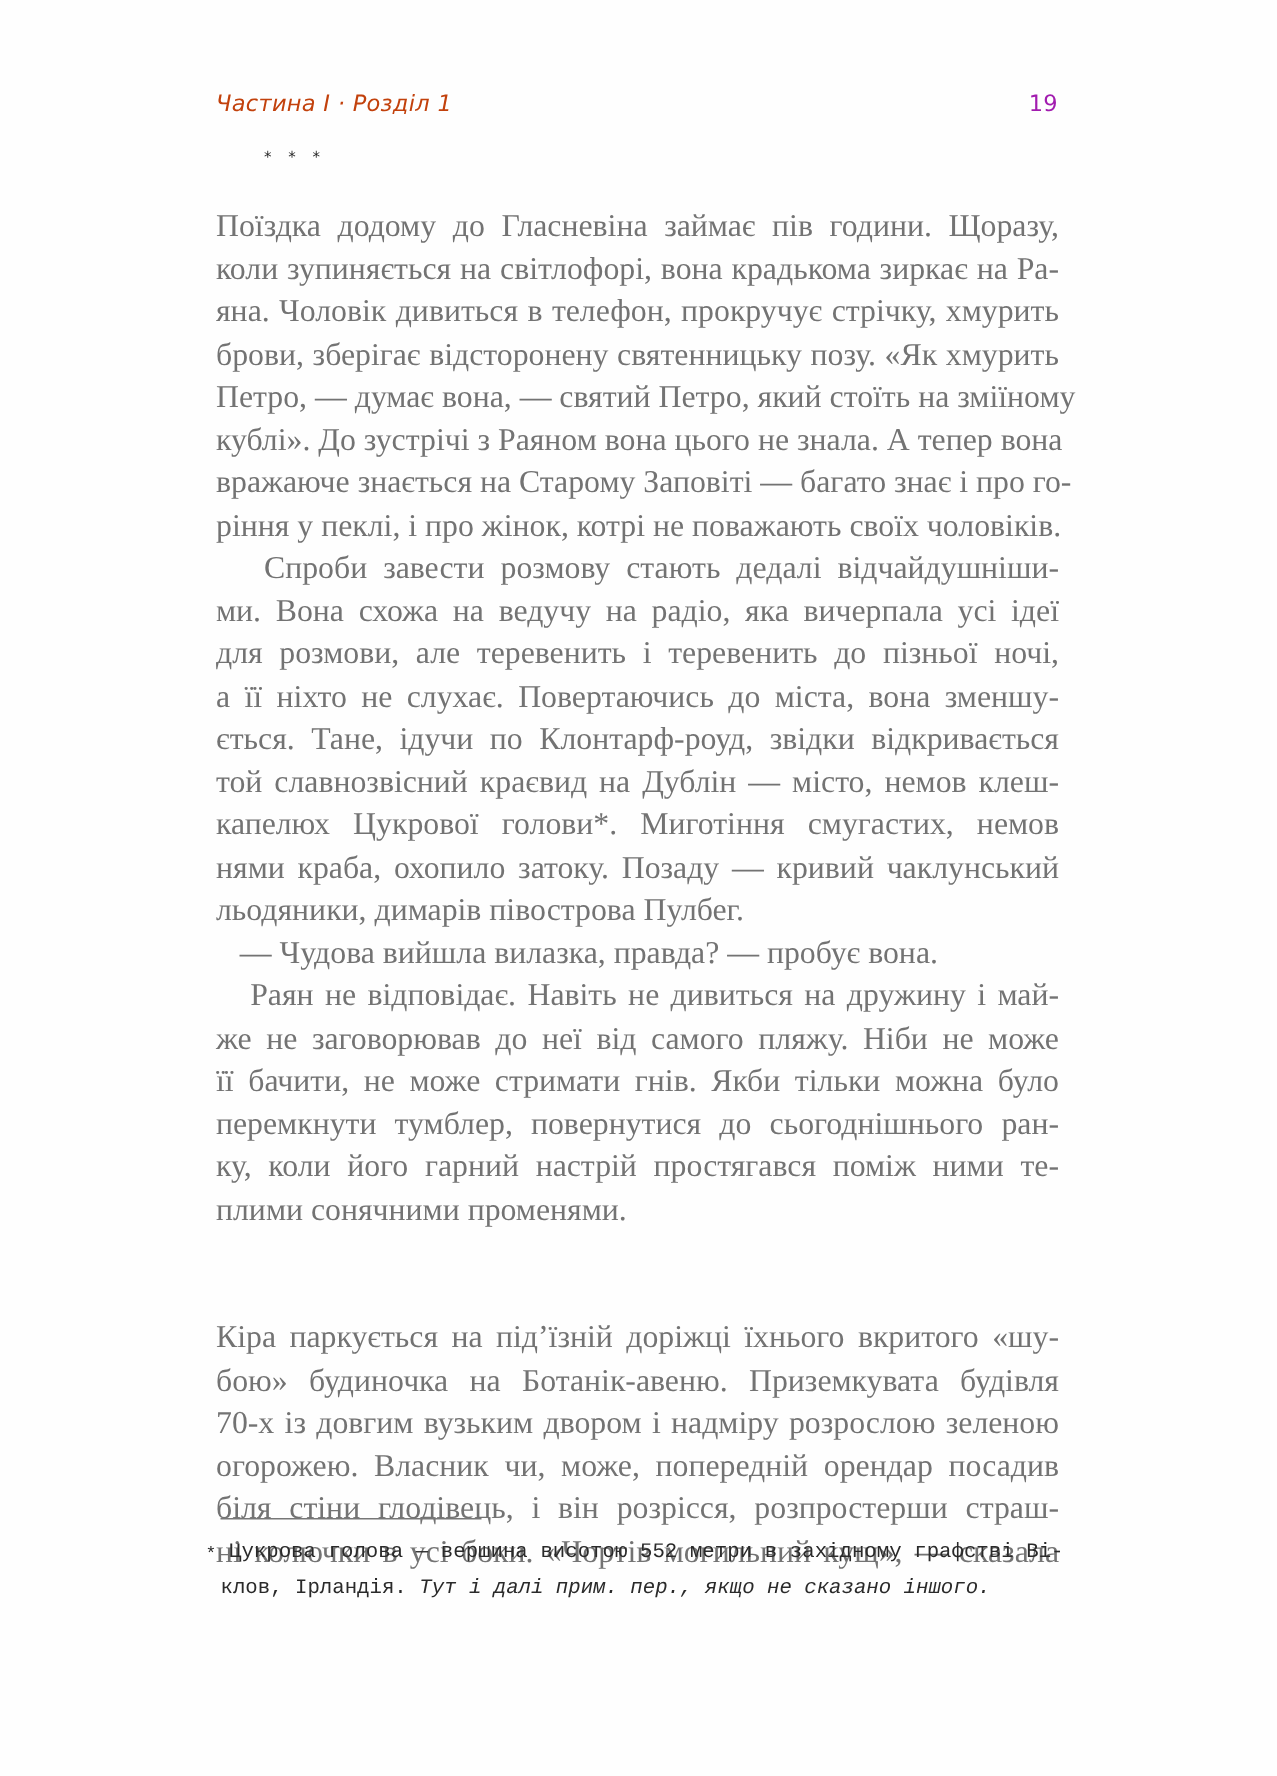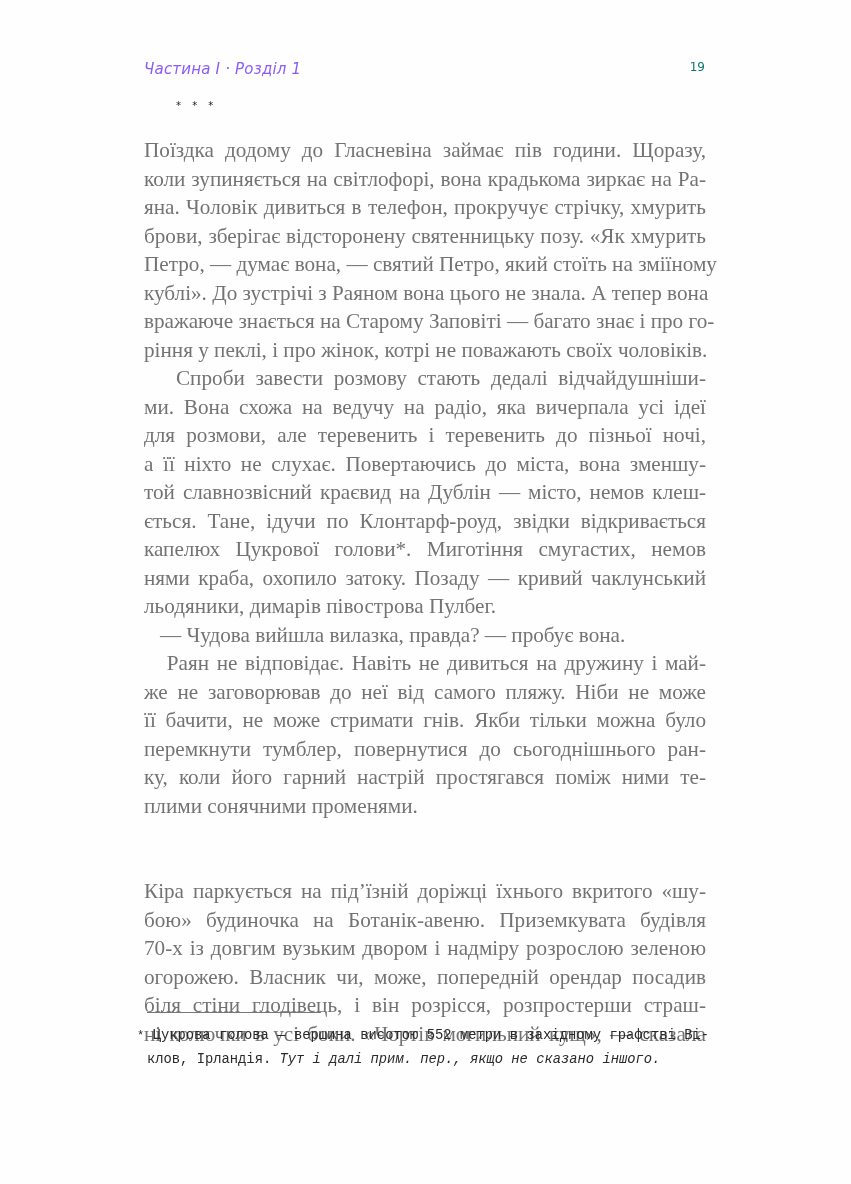--- a/index.html
+++ b/index.html
@@ -1,19 +1,19 @@
 <!DOCTYPE html>
 <html><head>
 <meta charset="utf-8">
 <style>
   html, body { margin: 0; padding: 0; background: #ffffff; }
   body { width: 851px; height: 1184px; position: relative; overflow: hidden; }
   .page { position: absolute; left: 0; top: 0; width: 851px; height: 1184px; background: #fefefe; }
-  .running-head { position: absolute; left: 144px; top: 60px; font-family: "DejaVu Sans", sans-serif; font-style: italic; font-size: 15px; color: #8b5cf6; letter-spacing: 0.2px; }
-  .page-num { position: absolute; right: 146px; top: 60px; font-family: "DejaVu Sans", sans-serif; font-size: 12px; color: #0f766e; }
+  .running-head { position: absolute; left: 144px; top: 60px; font-family: "DejaVu Sans", sans-serif; font-style: italic; font-size: 15px; color: #c2410c; letter-spacing: 0.2px; }
+  .page-num { position: absolute; right: 146px; top: 60px; font-family: "DejaVu Sans", sans-serif; font-size: 15px; color: #a21caf; }
   .asterism { position: absolute; left: 176px; top: 100px; font-family: "DejaVu Sans", sans-serif; font-size: 10px; color: #222; letter-spacing: 4px; }
   .body { position: absolute; left: 144px; top: 136px; width: 562px; font-family: "Liberation Serif", serif; font-size: 21.2px; line-height: 28.5px; color: #737373; }
   .line { display: block; white-space: pre; text-align: justify; text-align-last: justify; height: 28.5px; }
   .line.last { text-align-last: left; }
   .blank { height: 57px; }
   .fn-rule { position: absolute; left: 147px; top: 1012px; width: 174px; height: 1px; background: #777; }
   .footnote { position: absolute; left: 137px; top: 1024px; width: 572px; font-family: Liberation Mono, monospace; font-size: 13.8px; line-height: 24px; color: #2a2a2a; }
   .fn-line { display: block; white-space: pre; }
   .fn-line.j { text-align: justify; text-align-last: justify; }
   .fn-indent { padding-left: 10px; }
@@ -35,22 +35,22 @@
         <span class="line">яна. Чоловік дивиться в телефон, прокручує стрічку, хмурить</span>
         <span class="line">брови, зберігає відсторонену святенницьку позу. «Як хмурить</span>
         <span class="line">Петро, — думає вона, — святий Петро, який стоїть на зміїному</span>
         <span class="line">кублі». До зустрічі з Раяном вона цього не знала. А тепер вона</span>
         <span class="line">вражаюче знається на Старому Заповіті — багато знає і про го-</span>
         <span class="line last">ріння у пеклі, і про жінок, котрі не поважають своїх чоловіків.</span>
         <span class="line">   Спроби завести розмову стають дедалі відчайдушніши-</span>
         <span class="line">ми. Вона схожа на ведучу на радіо, яка вичерпала усі ідеї</span>
         <span class="line">для розмови, але теревенить і теревенить до пізньої ночі,</span>
         <span class="line">а її ніхто не слухає. Повертаючись до міста, вона зменшу-</span>
+        <span class="line">ється. Тане, ідучи по Клонтарф-роуд, звідки відкривається</span>
         <span class="line">той славнозвісний краєвид на Дублін — місто, немов клеш-</span>
-        <span class="line">ється. Тане, ідучи по Клонтарф-роуд, звідки відкривається</span>
         <span class="line">капелюх Цукрової голови*. Миготіння смугастих, немов</span>
         <span class="line">нями краба, охопило затоку. Позаду — кривий чаклунський</span>
         <span class="line last">льодяники, димарів півострова Пулбег.</span>
         <span class="line last">   — Чудова вийшла вилазка, правда? — пробує вона.</span>
         <span class="line">   Раян не відповідає. Навіть не дивиться на дружину і май-</span>
         <span class="line">же не заговорював до неї від самого пляжу. Ніби не може</span>
         <span class="line">її бачити, не може стримати гнів. Якби тільки можна було</span>
         <span class="line">перемкнути тумблер, повернутися до сьогоднішнього ран-</span>
         <span class="line">ку, коли його гарний настрій простягався поміж ними те-</span>
         <span class="line last">плими сонячними променями.</span>

